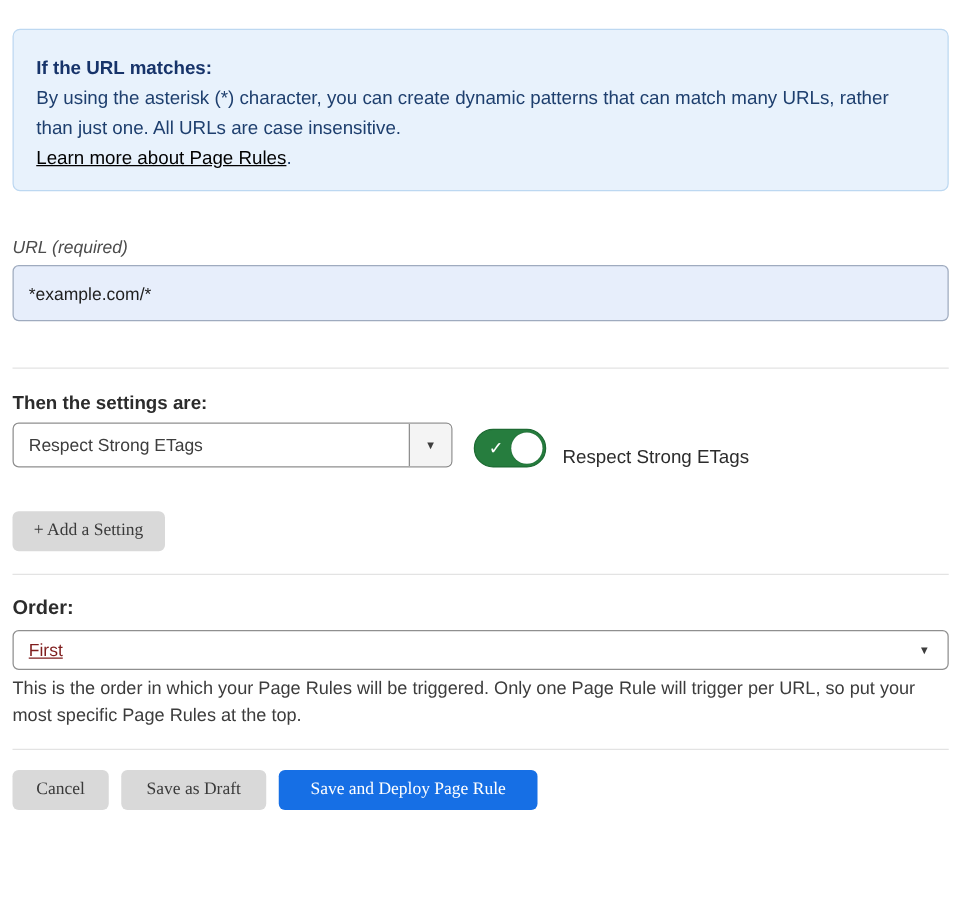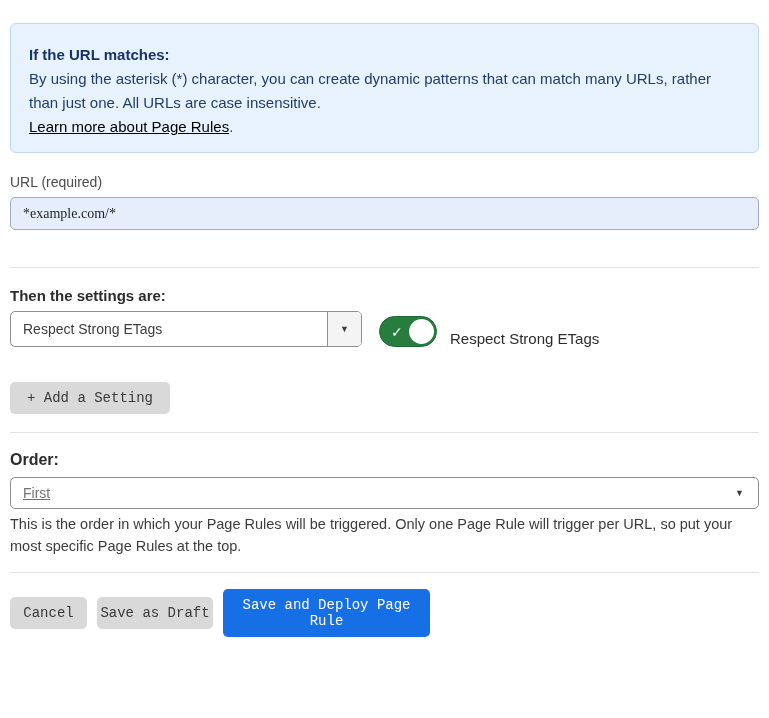--- a/index.html
+++ b/index.html
@@ -33,32 +33,32 @@
   .info-box a.learn-link {
     color: #000000;
     text-decoration: underline;
     cursor: pointer;
   }
 
   .field-label {
     font-size: 14px;
     color: #4c4c4c;
   }
-  .url-label { margin-top: 21px; }
+  .url-label { margin-top: 36px; font-style: italic; }
 
   .url-input {
     margin-top: 7px;
     display: block;
     width: 100%;
-    height: 33px;
+    height: 45px;
     background: #e7eefb;
     border: 1px solid #9fabbf;
     border-radius: 5px;
     padding: 0 12px;
-    font-family: Liberation Serif, serif;
+    font-family: Liberation Sans, sans-serif;
     font-size: 14px;
     color: #1f1f1f;
     outline: none;
   }
 
   .divider {
     border: none;
     border-top: 1px solid #e3e3e3;
     height: 0;
   }
@@ -142,21 +142,21 @@
   .toggle-label {
     margin-left: 13px;
     font-size: 15px;
     color: #2c2c2c;
   }
 
   .btn {
     display: inline-block;
     border: none;
     border-radius: 5px;
-    font-family: Liberation Mono, monospace;
+    font-family: Liberation Serif, serif;
     font-size: 14px;
     cursor: pointer;
   }
   .btn-gray {
     background: #d9d9d9;
     color: #3a3a3a;
   }
   .btn-blue {
     background: #166fe5;
     color: #ffffff;
@@ -175,21 +175,21 @@
     width: 100%;
     height: 32px;
     background: #ffffff;
     border: 1px solid #8f8f8f;
     border-radius: 5px;
     cursor: pointer;
   }
   .order-select .select-value {
     padding-left: 12px;
     font-size: 14px;
-    color: #737373;
+    color: #7f1d1d;
     line-height: 30px;
     text-decoration: underline;
   }
   .order-select .select-caret {
     position: absolute;
     right: 14px;
     top: 50%;
     transform: translateY(-50%);
     font-size: 9px;
     color: #3d3d3d;

